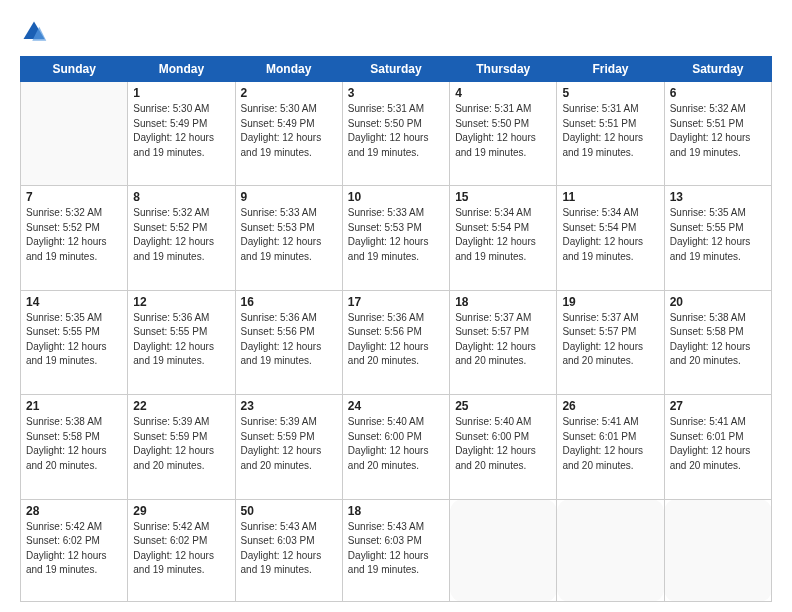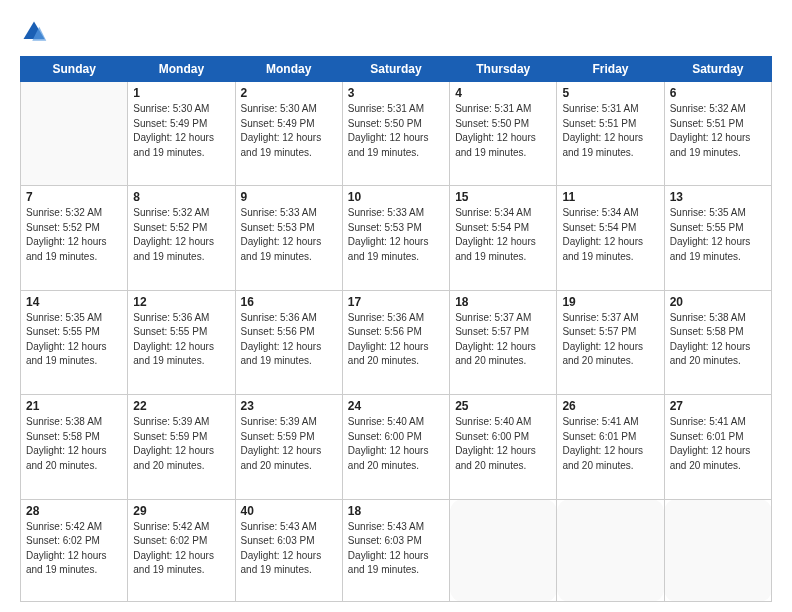--- a/index.html
+++ b/index.html
@@ -250,21 +250,21 @@
         <tr>
           <td>
             <span class="day-num">28</span>
             <div class="cell-info">Sunrise: 5:42 AM<br>Sunset: 6:02 PM<br>Daylight: 12 hours<br>and 19 minutes.</div>
           </td>
           <td>
             <span class="day-num">29</span>
             <div class="cell-info">Sunrise: 5:42 AM<br>Sunset: 6:02 PM<br>Daylight: 12 hours<br>and 19 minutes.</div>
           </td>
           <td>
-            <span class="day-num">40</span>
+            <span class="day-num">50</span>
             <div class="cell-info">Sunrise: 5:43 AM<br>Sunset: 6:03 PM<br>Daylight: 12 hours<br>and 19 minutes.</div>
           </td>
           <td>
             <span class="day-num">18</span>
             <div class="cell-info">Sunrise: 5:43 AM<br>Sunset: 6:03 PM<br>Daylight: 12 hours<br>and 19 minutes.</div>
           </td>
           <td class="empty-cell"></td>
           <td class="empty-cell"></td>
           <td class="empty-cell"></td>
         </tr>

